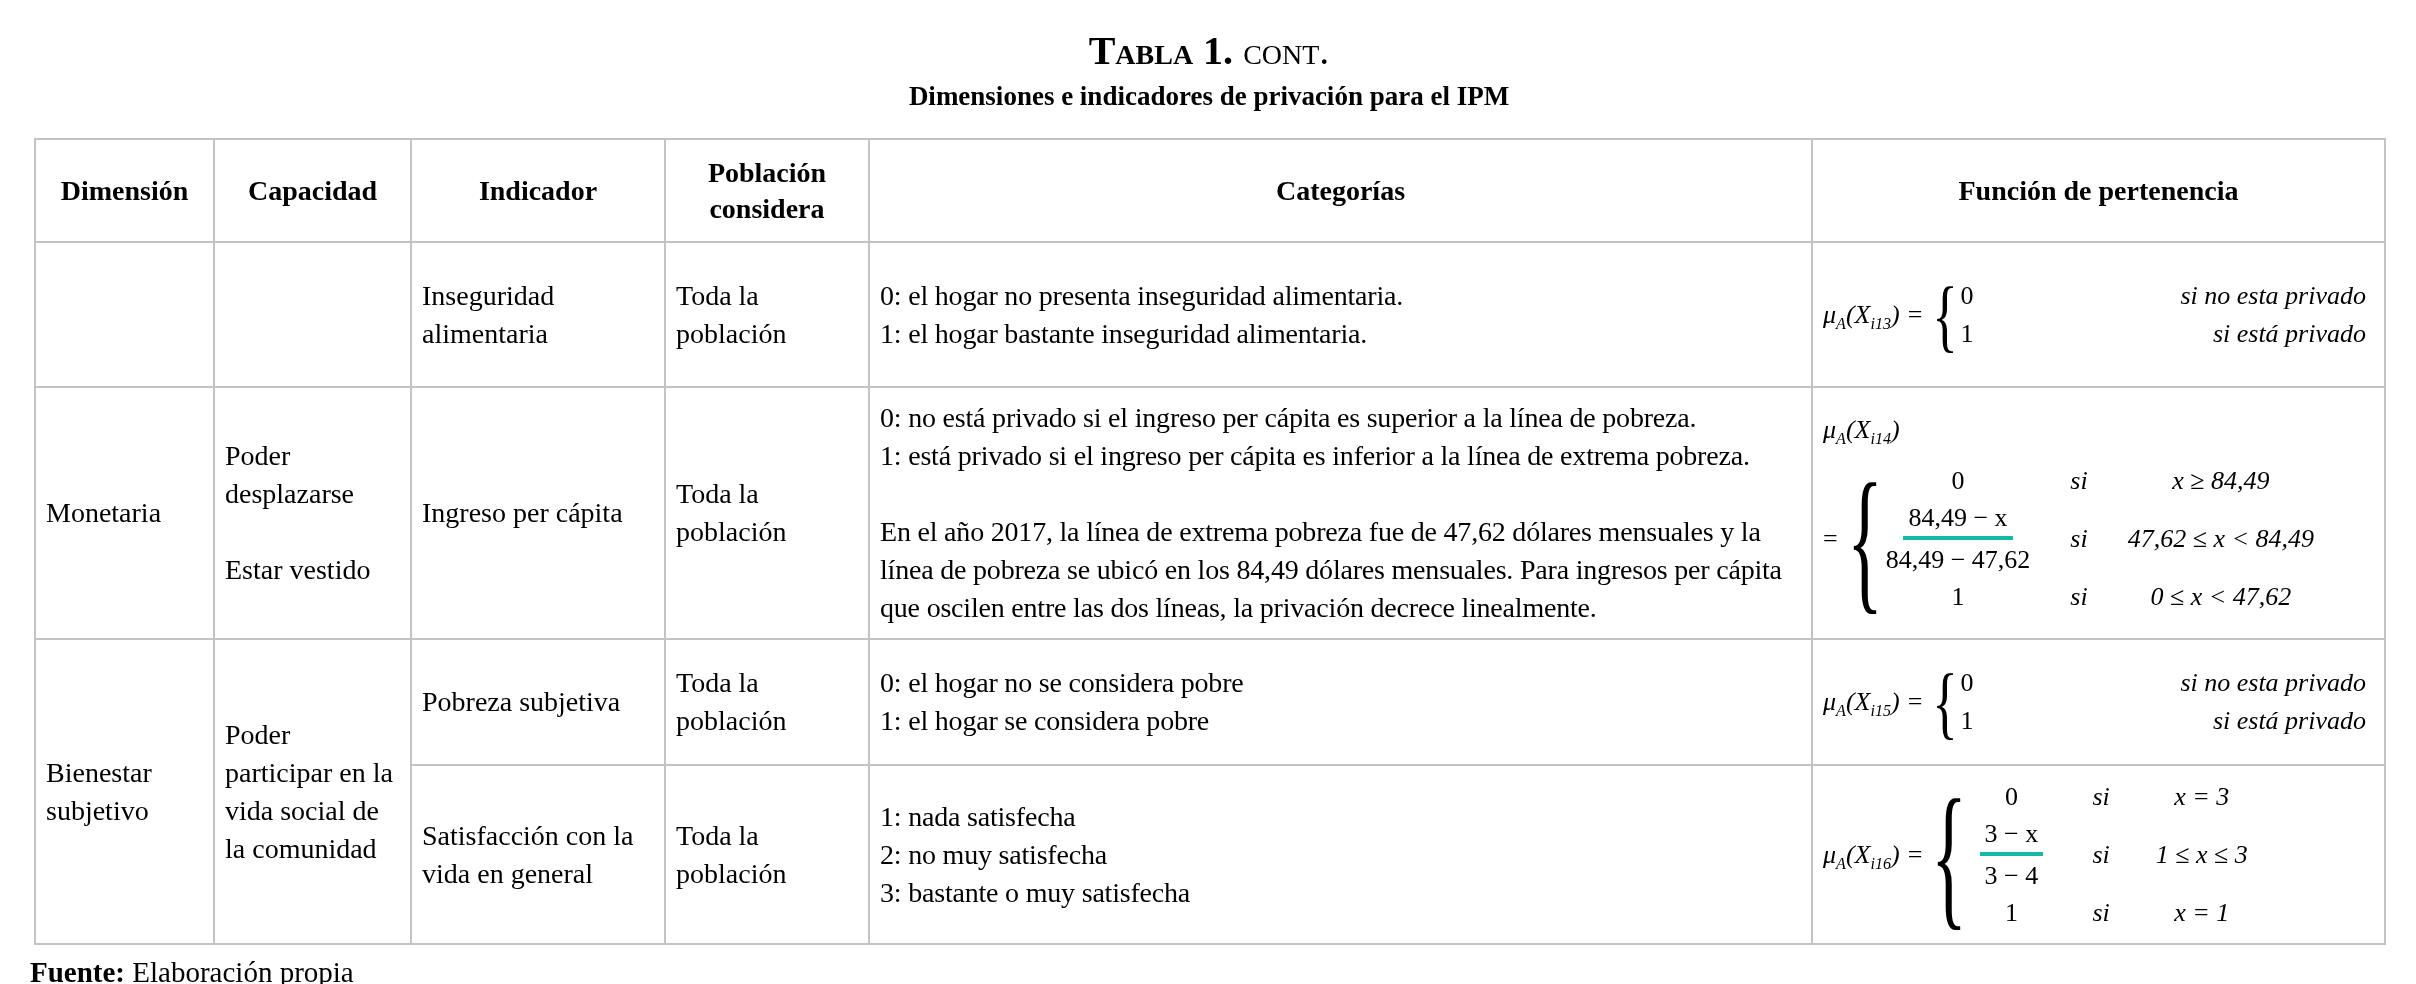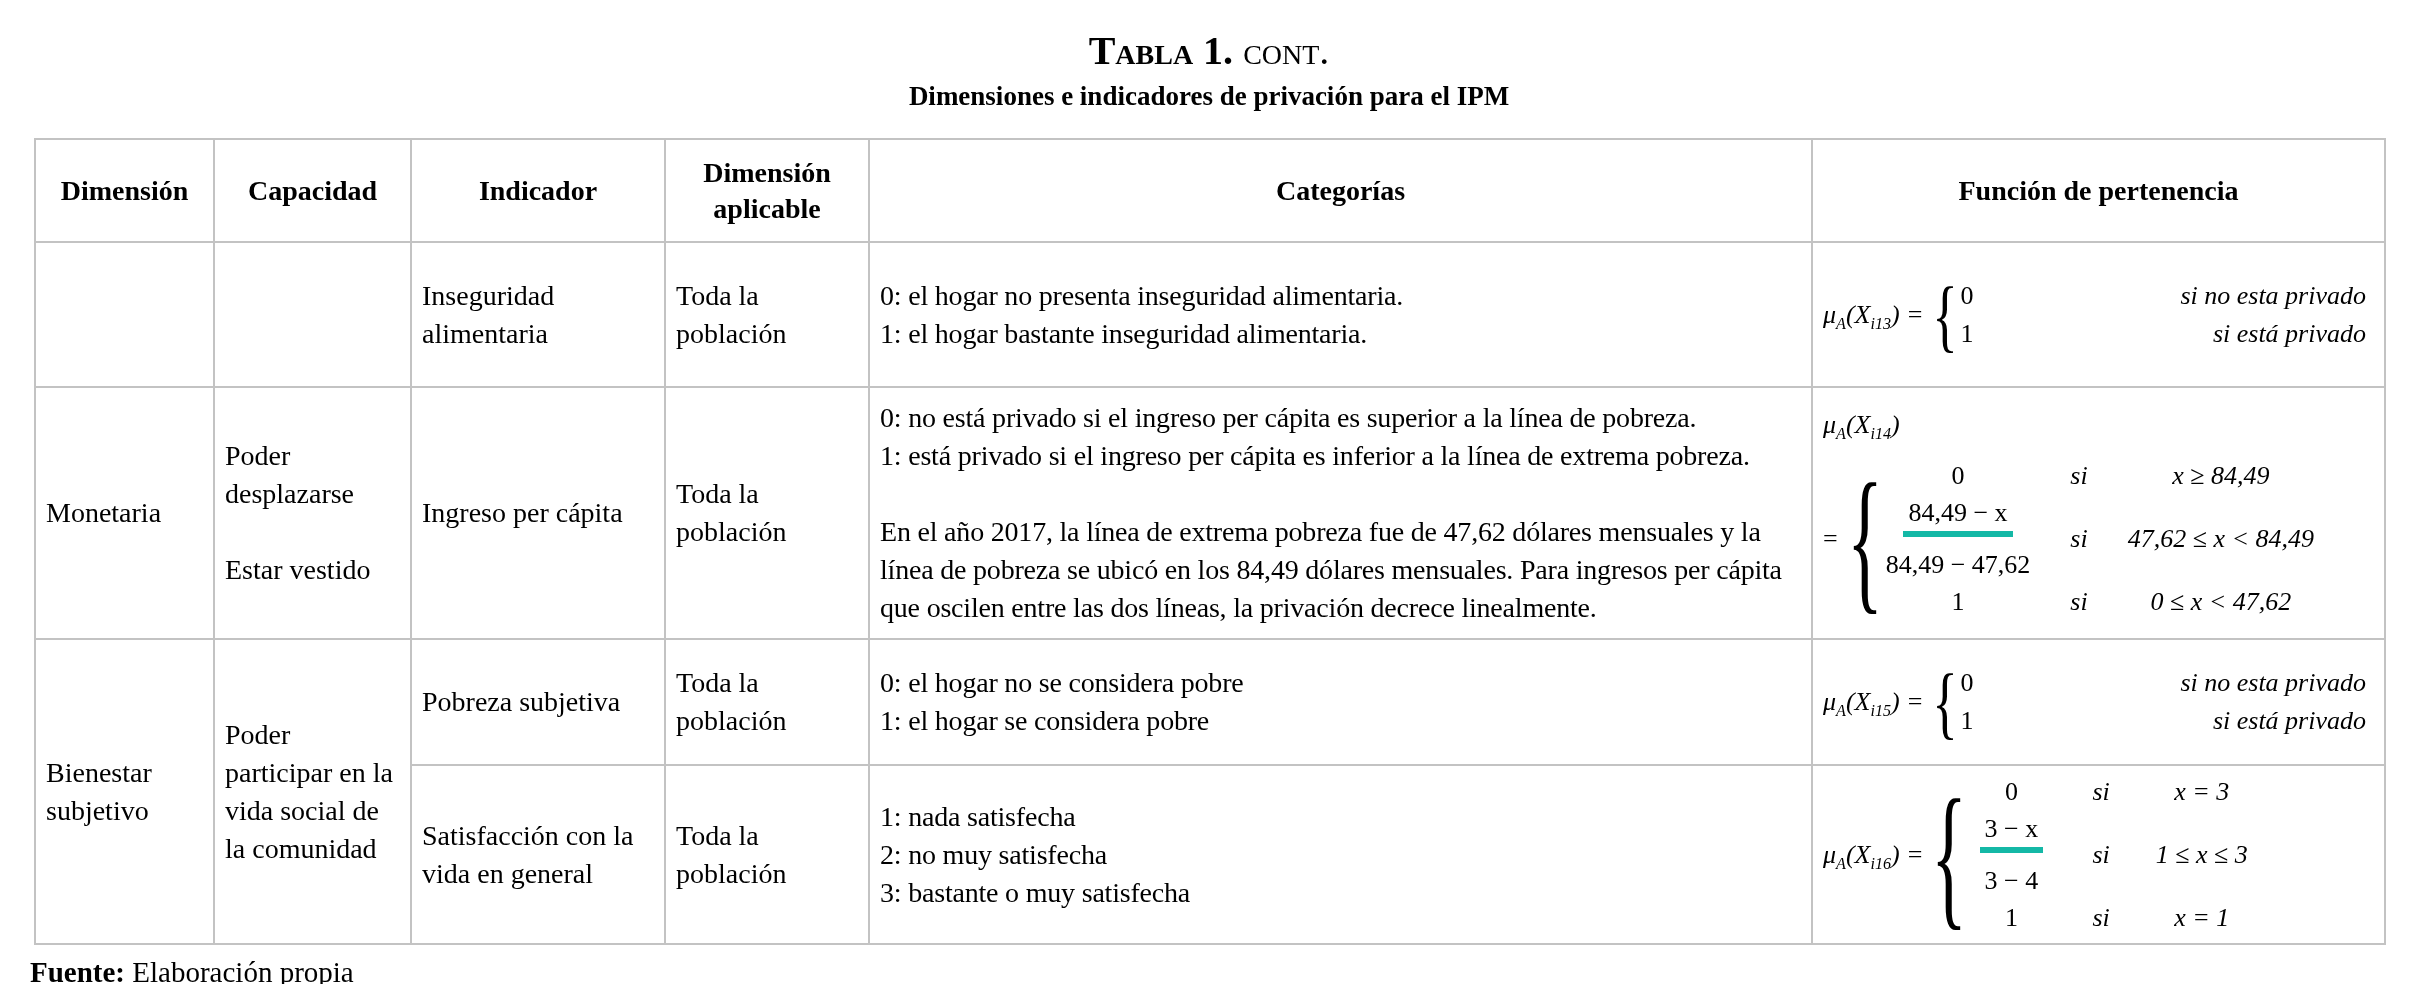--- a/index.html
+++ b/index.html
@@ -51,22 +51,22 @@
   .cases2 .crow { display:flex; justify-content:space-between; align-items:baseline; line-height:36px; }
   .cases2 .ccond { text-align:right; }
   .lhs-block { line-height:36px; margin-bottom:16px; }
   .frow { display:flex; align-items:center; }
   .cases3 { display:grid; grid-template-columns:auto auto auto; column-gap:36px; row-gap:4px;
             align-items:center; justify-items:center; margin-left:4px; }
   .g14 { column-gap:40px; }
   .g16 { column-gap:46px; margin-left:10px; }
   .g16 .cval { min-width:70px; text-align:center; }
   .frac { display:inline-flex; flex-direction:column; align-items:center; line-height:32px; }
-  .frac .num { border-bottom:6px solid #14b8a6; padding:0 5px 2px; }
-  .frac .den { padding-top:12px; }
+  .frac .num { border-bottom:4px solid #14b8a6; padding:0 5px 2px; }
+  .frac .den { padding-top:4px; }
 
   
   .source { margin-top:8px; font-size:29px; line-height:38px; margin-left:-4px; }
   .source .lbl { font-weight:bold; }
 </style>
 </head>
 <body>
 
 <div class="page">
 
@@ -80,21 +80,21 @@
         <col style="width:254px">
       <col style="width:204px">
         <col style="width:943px">
         <col style="width:573px">
     </colgroup>
     <thead>
       <tr class="r-head">
         <th>Dimensión</th>
         <th>Capacidad</th>
         <th>Indicador</th>
-        <th>Dimensión aplicable</th>
+        <th>Población considera</th>
         <th>Categorías</th>
         <th>Función de pertenencia</th>
       </tr>
     </thead>
     <tbody>
 
       <tr class="r1">
         <td class="c-dim"></td>
         <td class="c-cap"></td>
         <td class="c-ind">Inseguridad alimentaria</td>

